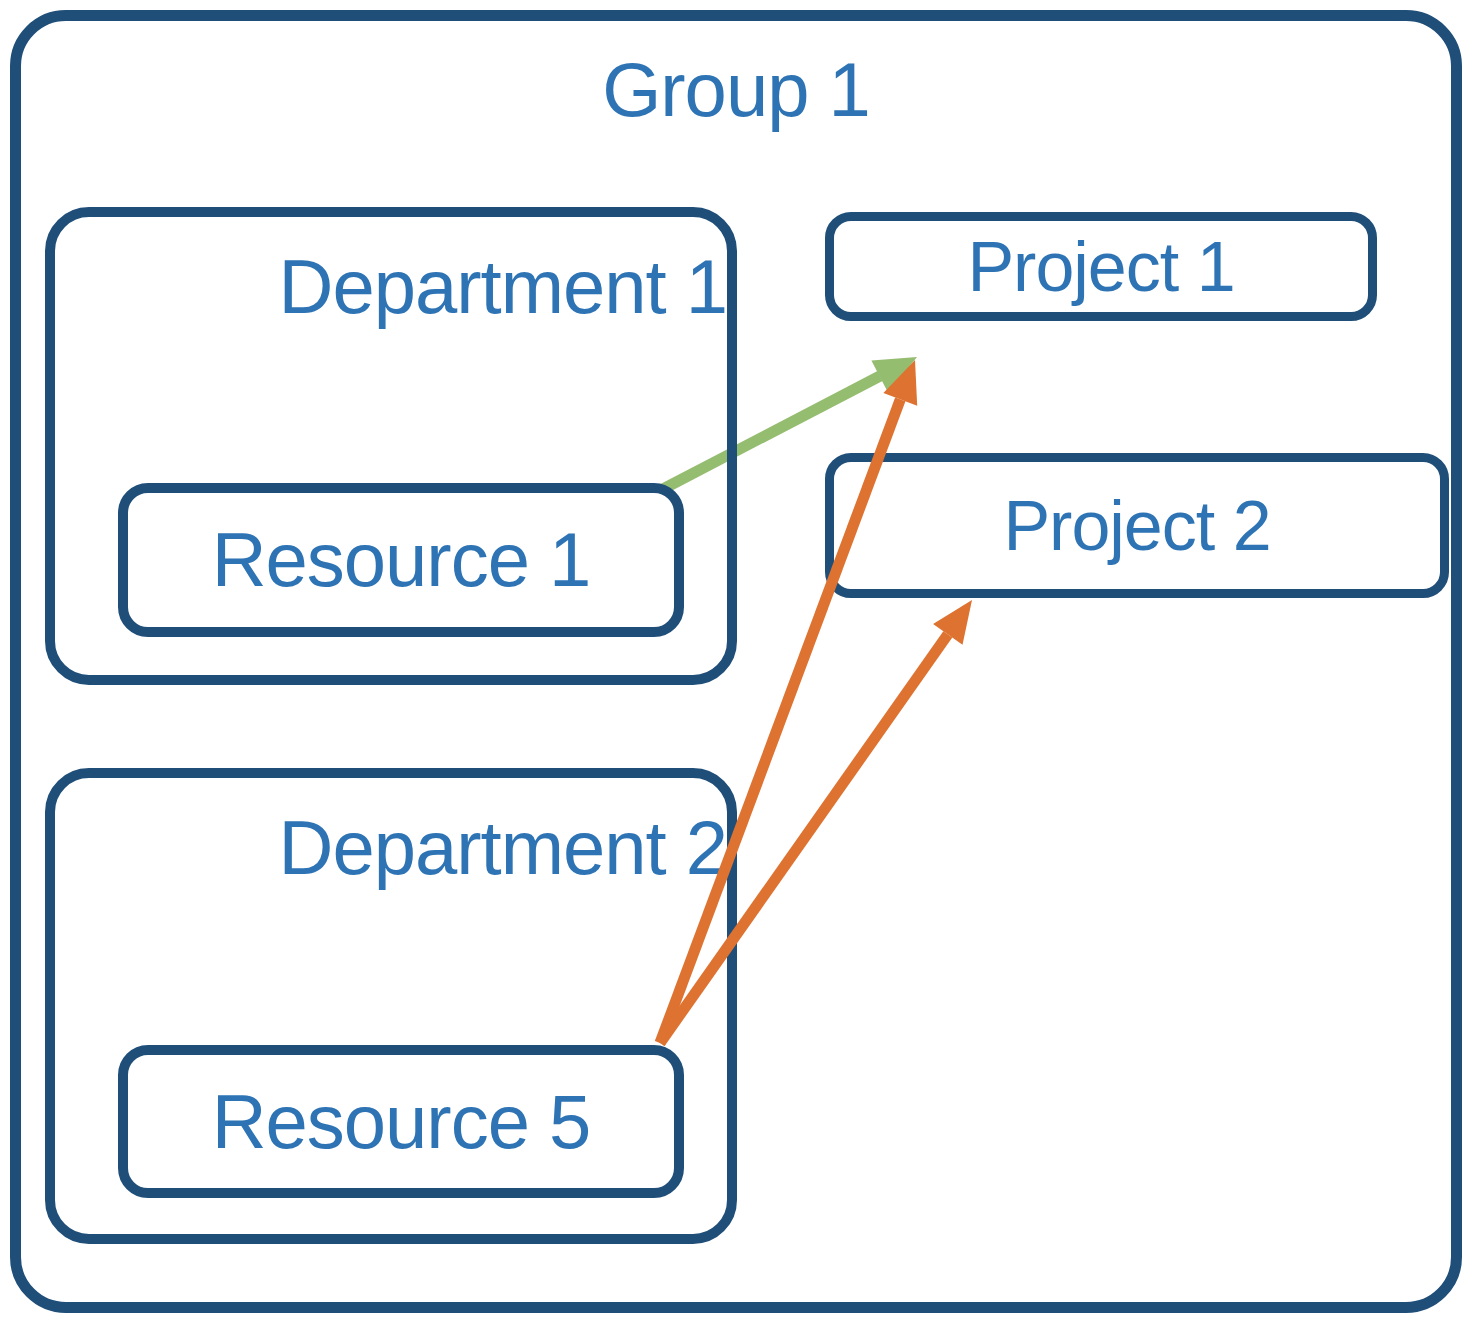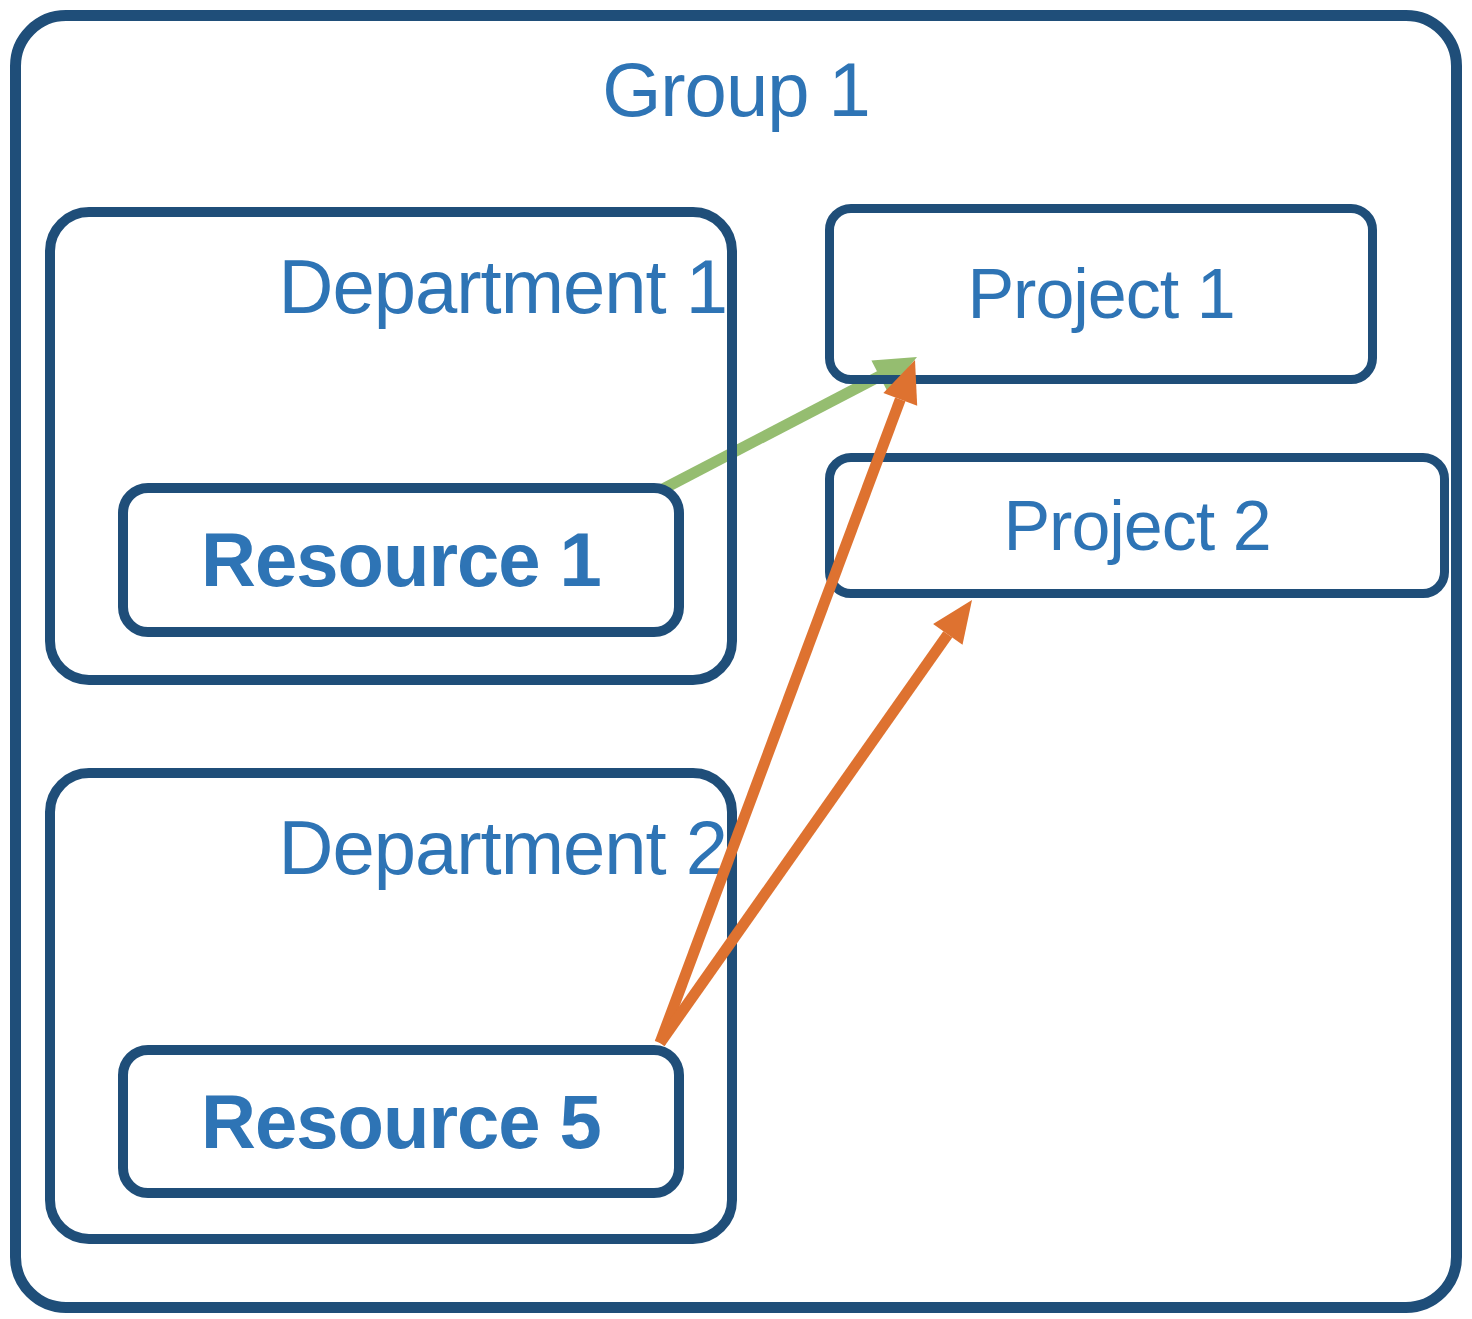--- a/index.html
+++ b/index.html
@@ -36,30 +36,30 @@
   }
   .dept-box {
     border-width: 10px;
     border-radius: 44px;
   }
   .dept1 { left: 45px;  top: 207px; width: 692px; height: 478px; }
   .dept2 { left: 45px;  top: 768px; width: 692px; height: 476px; }
   .resource-box {
     border-width: 10px;
     border-radius: 30px;
-    display: flex; align-items: center; justify-content: center; font-weight: bold;
+    display: flex; align-items: center; justify-content: center;
   }
   .res1 { left: 118px; top: 483px;  width: 566px; height: 154px; }
   .res2 { left: 118px; top: 1045px; width: 566px; height: 153px; }
   .project-box {
     border-width: 9px;
     border-radius: 26px;
     display: flex; align-items: center; justify-content: center;
   }
-  .proj1 { left: 825px; top: 204px; width: 552px; height: 180px; }
+  .proj1 { left: 825px; top: 212px; width: 552px; height: 109px; }
   .proj2 { left: 825px; top: 453px; width: 624px; height: 145px; }
 
   .lbl {
     color: #2E74B5;
     letter-spacing: -1px;
     white-space: nowrap;
     line-height: 1;
   }
   .group-title {
     position: absolute;

